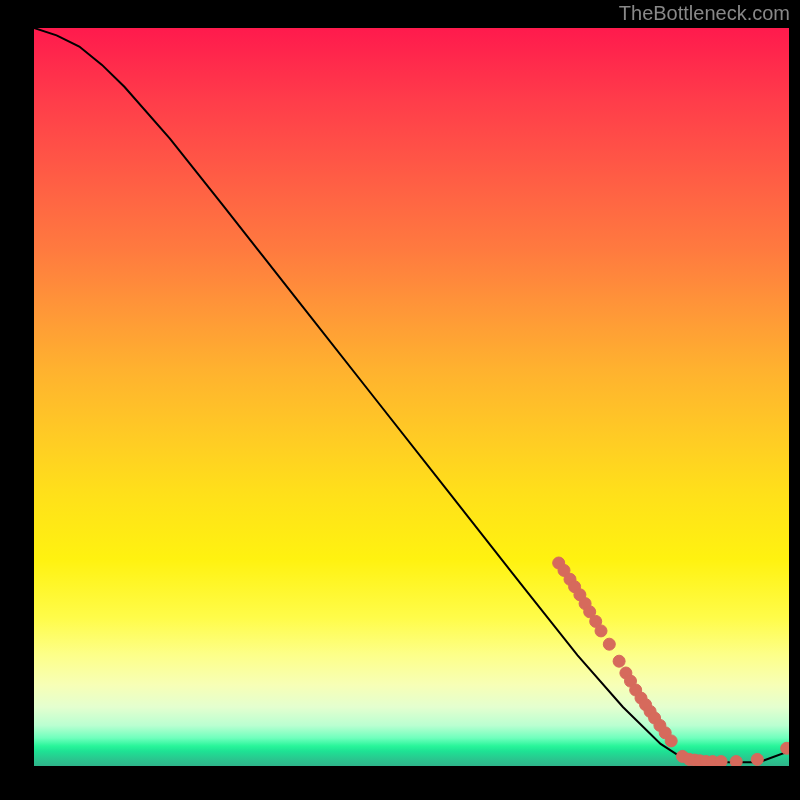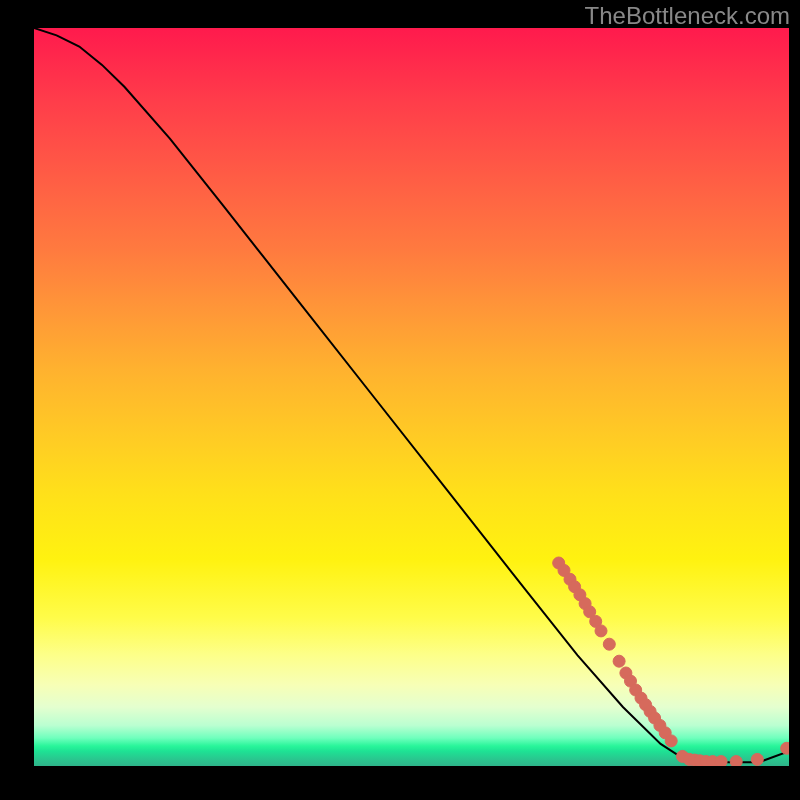--- a/index.html
+++ b/index.html
@@ -9,21 +9,21 @@
     background: #000;
     position: relative;
     font-family: Arial, Helvetica, sans-serif;
     overflow: hidden;
   }
   .watermark {
     position: absolute;
     top: 2px;
     right: 10px;
     color: #888;
-    font-size: 24px;
+    font-size: 20px;
     font-weight: 500;
     z-index: 10;
   }
   .plot-area {
     position: absolute;
     
     left: 34px;
     top: 28px;
     width: 755px;
     height: 738px;

